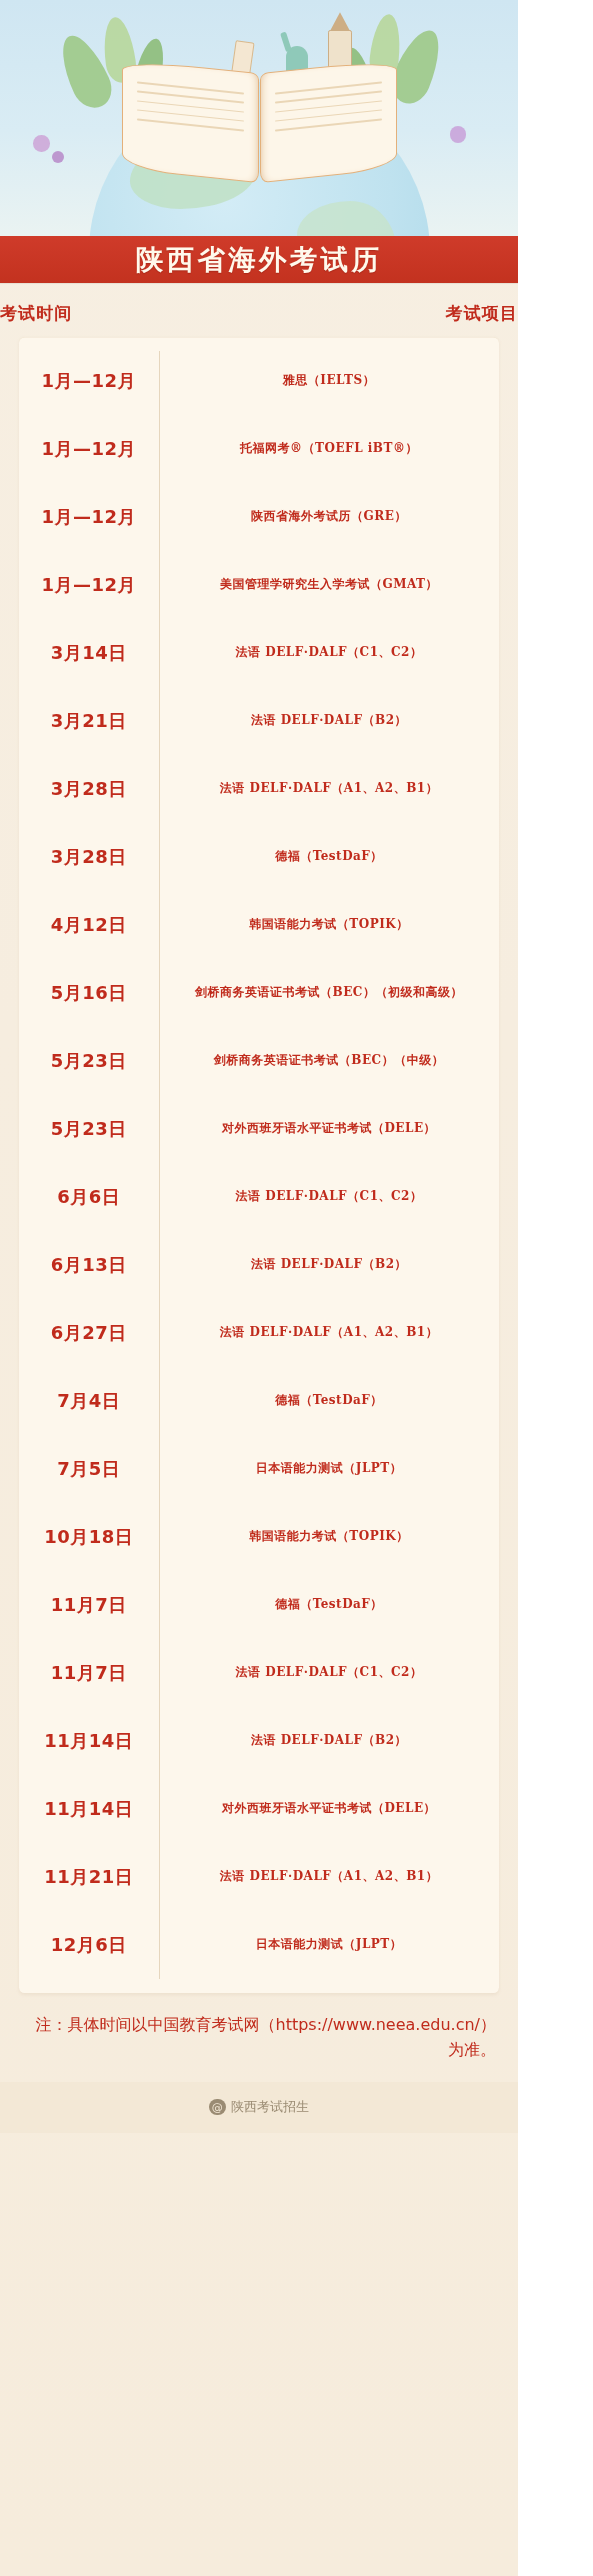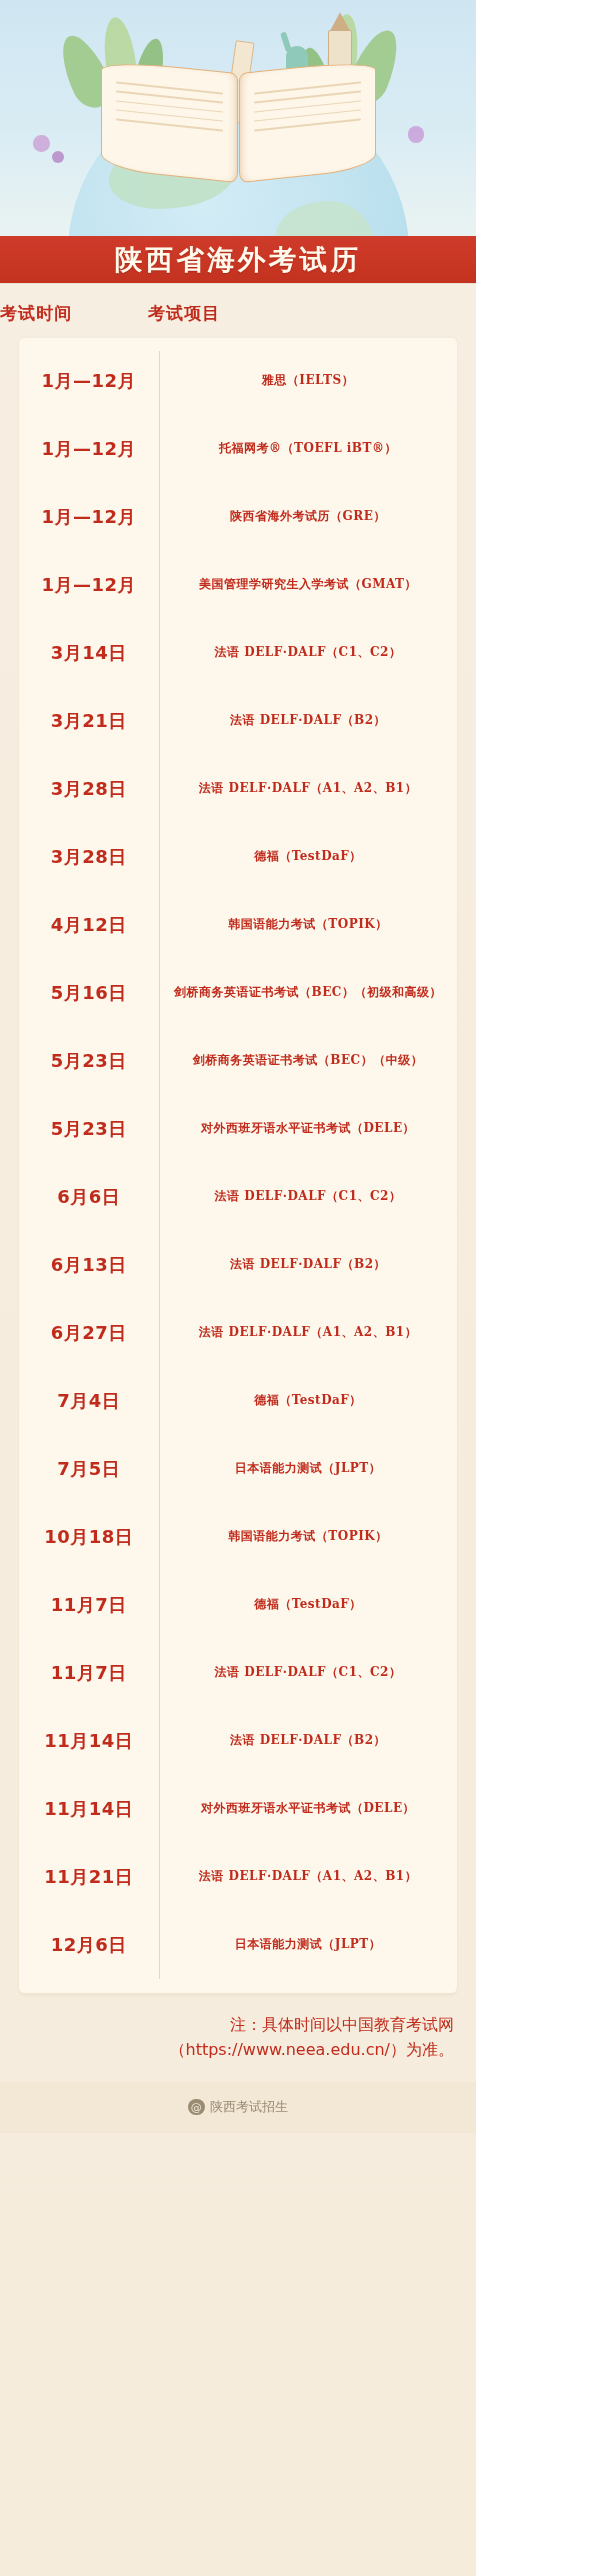--- a/index.html
+++ b/index.html
@@ -6,21 +6,21 @@
   html, body {
     margin: 0; padding: 0;
     background: #ffffff;
   }
   body {
     width: 594px;
     font-family: "Liberation Sans", sans-serif;
   }
   .page {
     position: relative;
-    width: 476px;
+    width: 518px;
     min-height: 2576px;
     background: linear-gradient(#f7efe2 0%, #f6eddf 40%, #f6ecdc 100%);
     overflow: hidden;
   }
 
   
   .hero {
     position: relative;
     height: 236px;
     background: linear-gradient(180deg, #cfe6f2 0%, #d9ecf4 55%, #eaf3f2 100%);
@@ -147,21 +147,21 @@
 
   
   .col-head {
     display: flex;
     padding: 18.7px 0 12px 0;
   }
   .col-head .ch-time {
     width: 148px; text-align: left;
   }
   .col-head .ch-item {
-    flex: 1; text-align: left;
+    flex: 1; text-align: right;
   }
   .col-head span {
     color: #c02b1c;
     font-size: 17px;
     font-weight: bold;
     letter-spacing: 1.1px;
     font-family: "DejaVu Sans", "Liberation Sans", sans-serif;
   }
 
   

